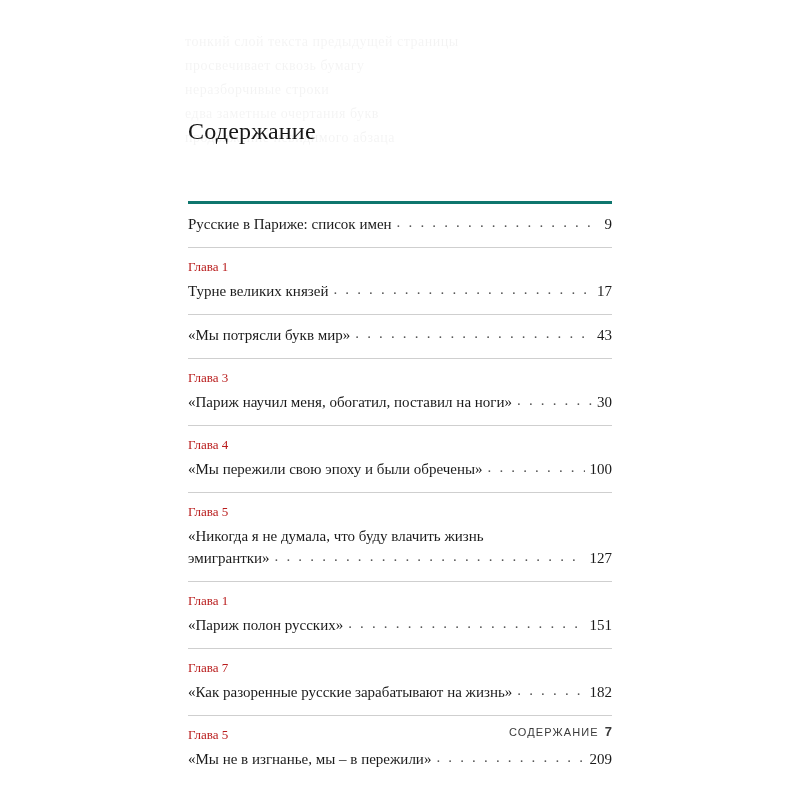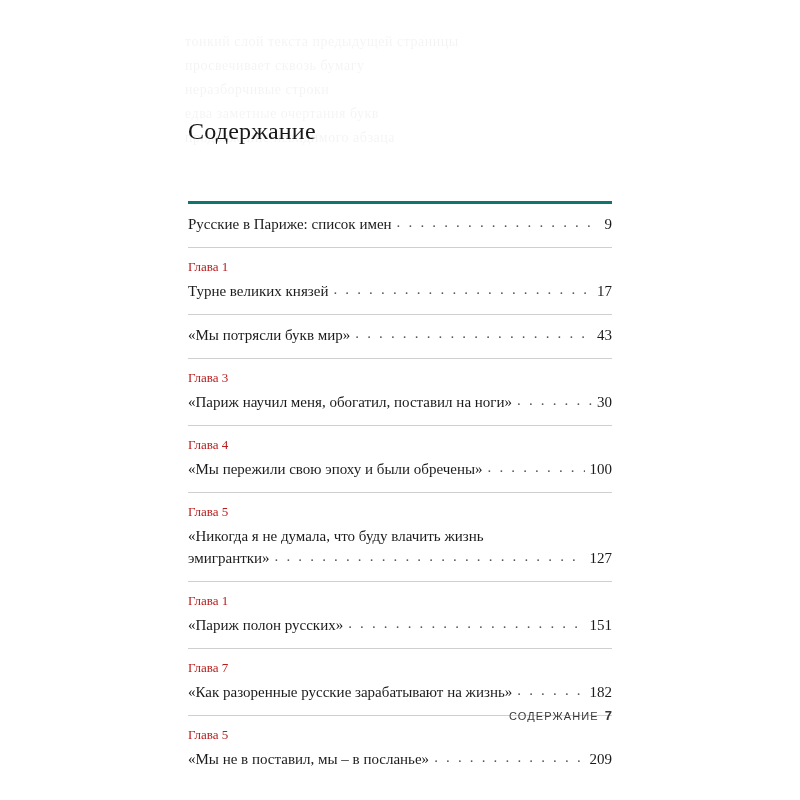--- a/index.html
+++ b/index.html
@@ -99,21 +99,21 @@
   }
   .row.wrap-row {
     display: block;
   }
   .row.wrap-row .line1 { display: block; font-family: Liberation Serif, serif; }
   .row.wrap-row .line2 { display: flex; align-items: flex-start; }
 
   .footer {
     position: absolute;
     left: 188px;
-    top: 708px;
+    top: 724px;
     width: 424px;
     text-align: right;
     font-family: "Liberation Sans", sans-serif;
     font-size: 11px;
     letter-spacing: 1.1px;
     color: #3a3a3a;
   }
   .footer .pagenum {
     font-weight: bold;
     font-size: 13px;
@@ -207,21 +207,21 @@
       <div class="row">
         <span class="t">«Как разоренные русские зарабатывают на жизнь»</span>
         <span class="leader">. . . . . . . . . . . . . . . . . . . . . . . . . . . . . . . . . . . . . . . . . . . . . . . . . . . . . . . . . . . . . . . . . . . . . . . . . .</span>
         <span class="pg">182</span>
       </div>
     </div>
 
     <div class="entry">
       <div class="chapter-label">Глава 5</div>
       <div class="row">
-        <span class="t">«Мы не в поставил, мы – в посланье»</span>
+        <span class="t">«Мы не в изгнанье, мы – в пережили»</span>
         <span class="leader">. . . . . . . . . . . . . . . . . . . . . . . . . . . . . . . . . . . . . . . . . . . . . . . . . . . . . . . . . . . . . . . . . . . . . . . . . .</span>
         <span class="pg">209</span>
       </div>
     </div>
 
   </div>
 
   <div class="footer">
     <span>СОДЕРЖАНИЕ</span><span class="pagenum">7</span>
   </div>

